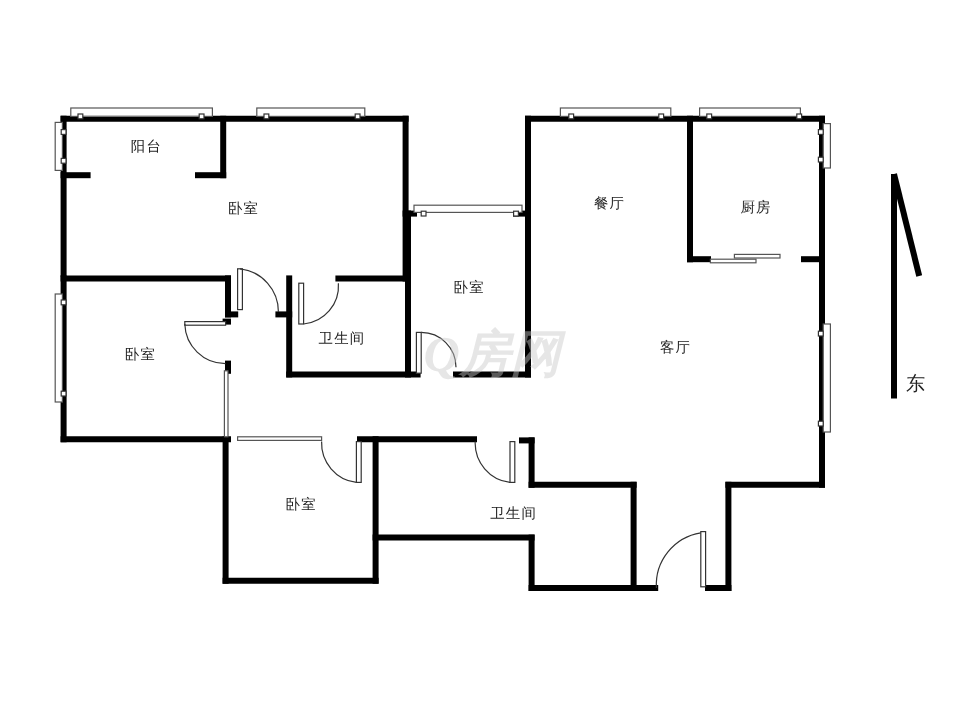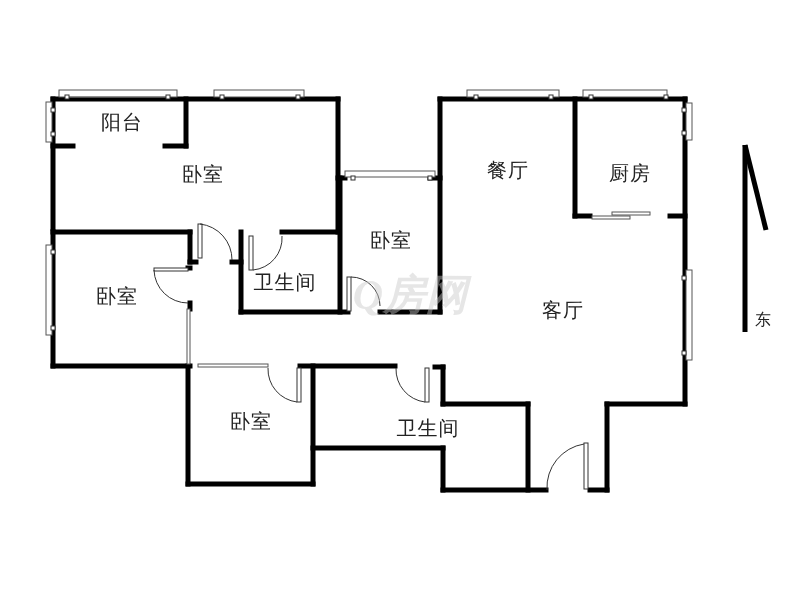--- a/index.html
+++ b/index.html
@@ -5,21 +5,21 @@
     html, body { margin: 0; padding: 0; background: #ffffff; }
     body { width: 800px; height: 600px; position: relative; overflow: hidden;
            font-family: "DejaVu Sans", sans-serif; }
     #plan { position: absolute; left: 0; top: 0; width: 800px; height: 600px; }
     .wall { stroke: #000; stroke-width: 5; fill: none; stroke-linecap: square; }
     .win-outer { stroke: #555; stroke-width: 1; fill: #fff; }
     .win-inner { stroke: #777; stroke-width: 1; fill: none; }
     .win-post { fill: #fff; stroke: #333; stroke-width: 1; }
     .door-arc { stroke: #333; stroke-width: 1; fill: none; }
     .door-leaf { stroke: #333; stroke-width: 1; fill: #fff; }
-    .room-label { position: absolute; font-size: 20px; color: #222;
+    .room-label { position: absolute; font-size: 12px; color: #222;
                   font-family: Liberation Serif, serif; white-space: nowrap;
                   transform: translate(-50%, -50%); letter-spacing: 1px; }
     .compass-label { position: absolute; font-size: 16px; color: #222;
                      font-family: "DejaVu Serif", serif; }
     .watermark { position: absolute; font-size: 42px; font-weight: bold; font-style: italic;
                  color: rgba(200,200,200,0.45); font-family: Liberation Serif, serif;
                  transform: translate(-50%, -50%); white-space: nowrap; }
   </style>
 </head>
 <body>
@@ -162,17 +162,17 @@
 
 <div class="watermark" style="left:410px; top:295px;">Q房网</div>
 
 <div class="room-label" style="left:122px; top:122px;">阳台</div>
 <div class="room-label" style="left:203px; top:174px;">卧室</div>
 <div class="room-label" style="left:117px; top:296px;">卧室</div>
 <div class="room-label" style="left:285px; top:282px;">卫生间</div>
 <div class="room-label" style="left:391px; top:240px;">卧室</div>
 <div class="room-label" style="left:508px; top:170px;text-align:center;">餐厅</div>
 <div class="room-label" style="left:630px; top:173px;">厨房</div>
-<div class="room-label" style="left:563px; top:310px;">客厅</div>
+<div class="room-label" style="left:563px; top:290px;">客厅</div>
 <div class="room-label" style="left:251px; top:421px;">卧室</div>
 <div class="room-label" style="left:428px; top:428px;">卫生间</div>
 
 <div class="compass-label" style="left:755px; top:310px;">东</div>
 
 </body></html>

